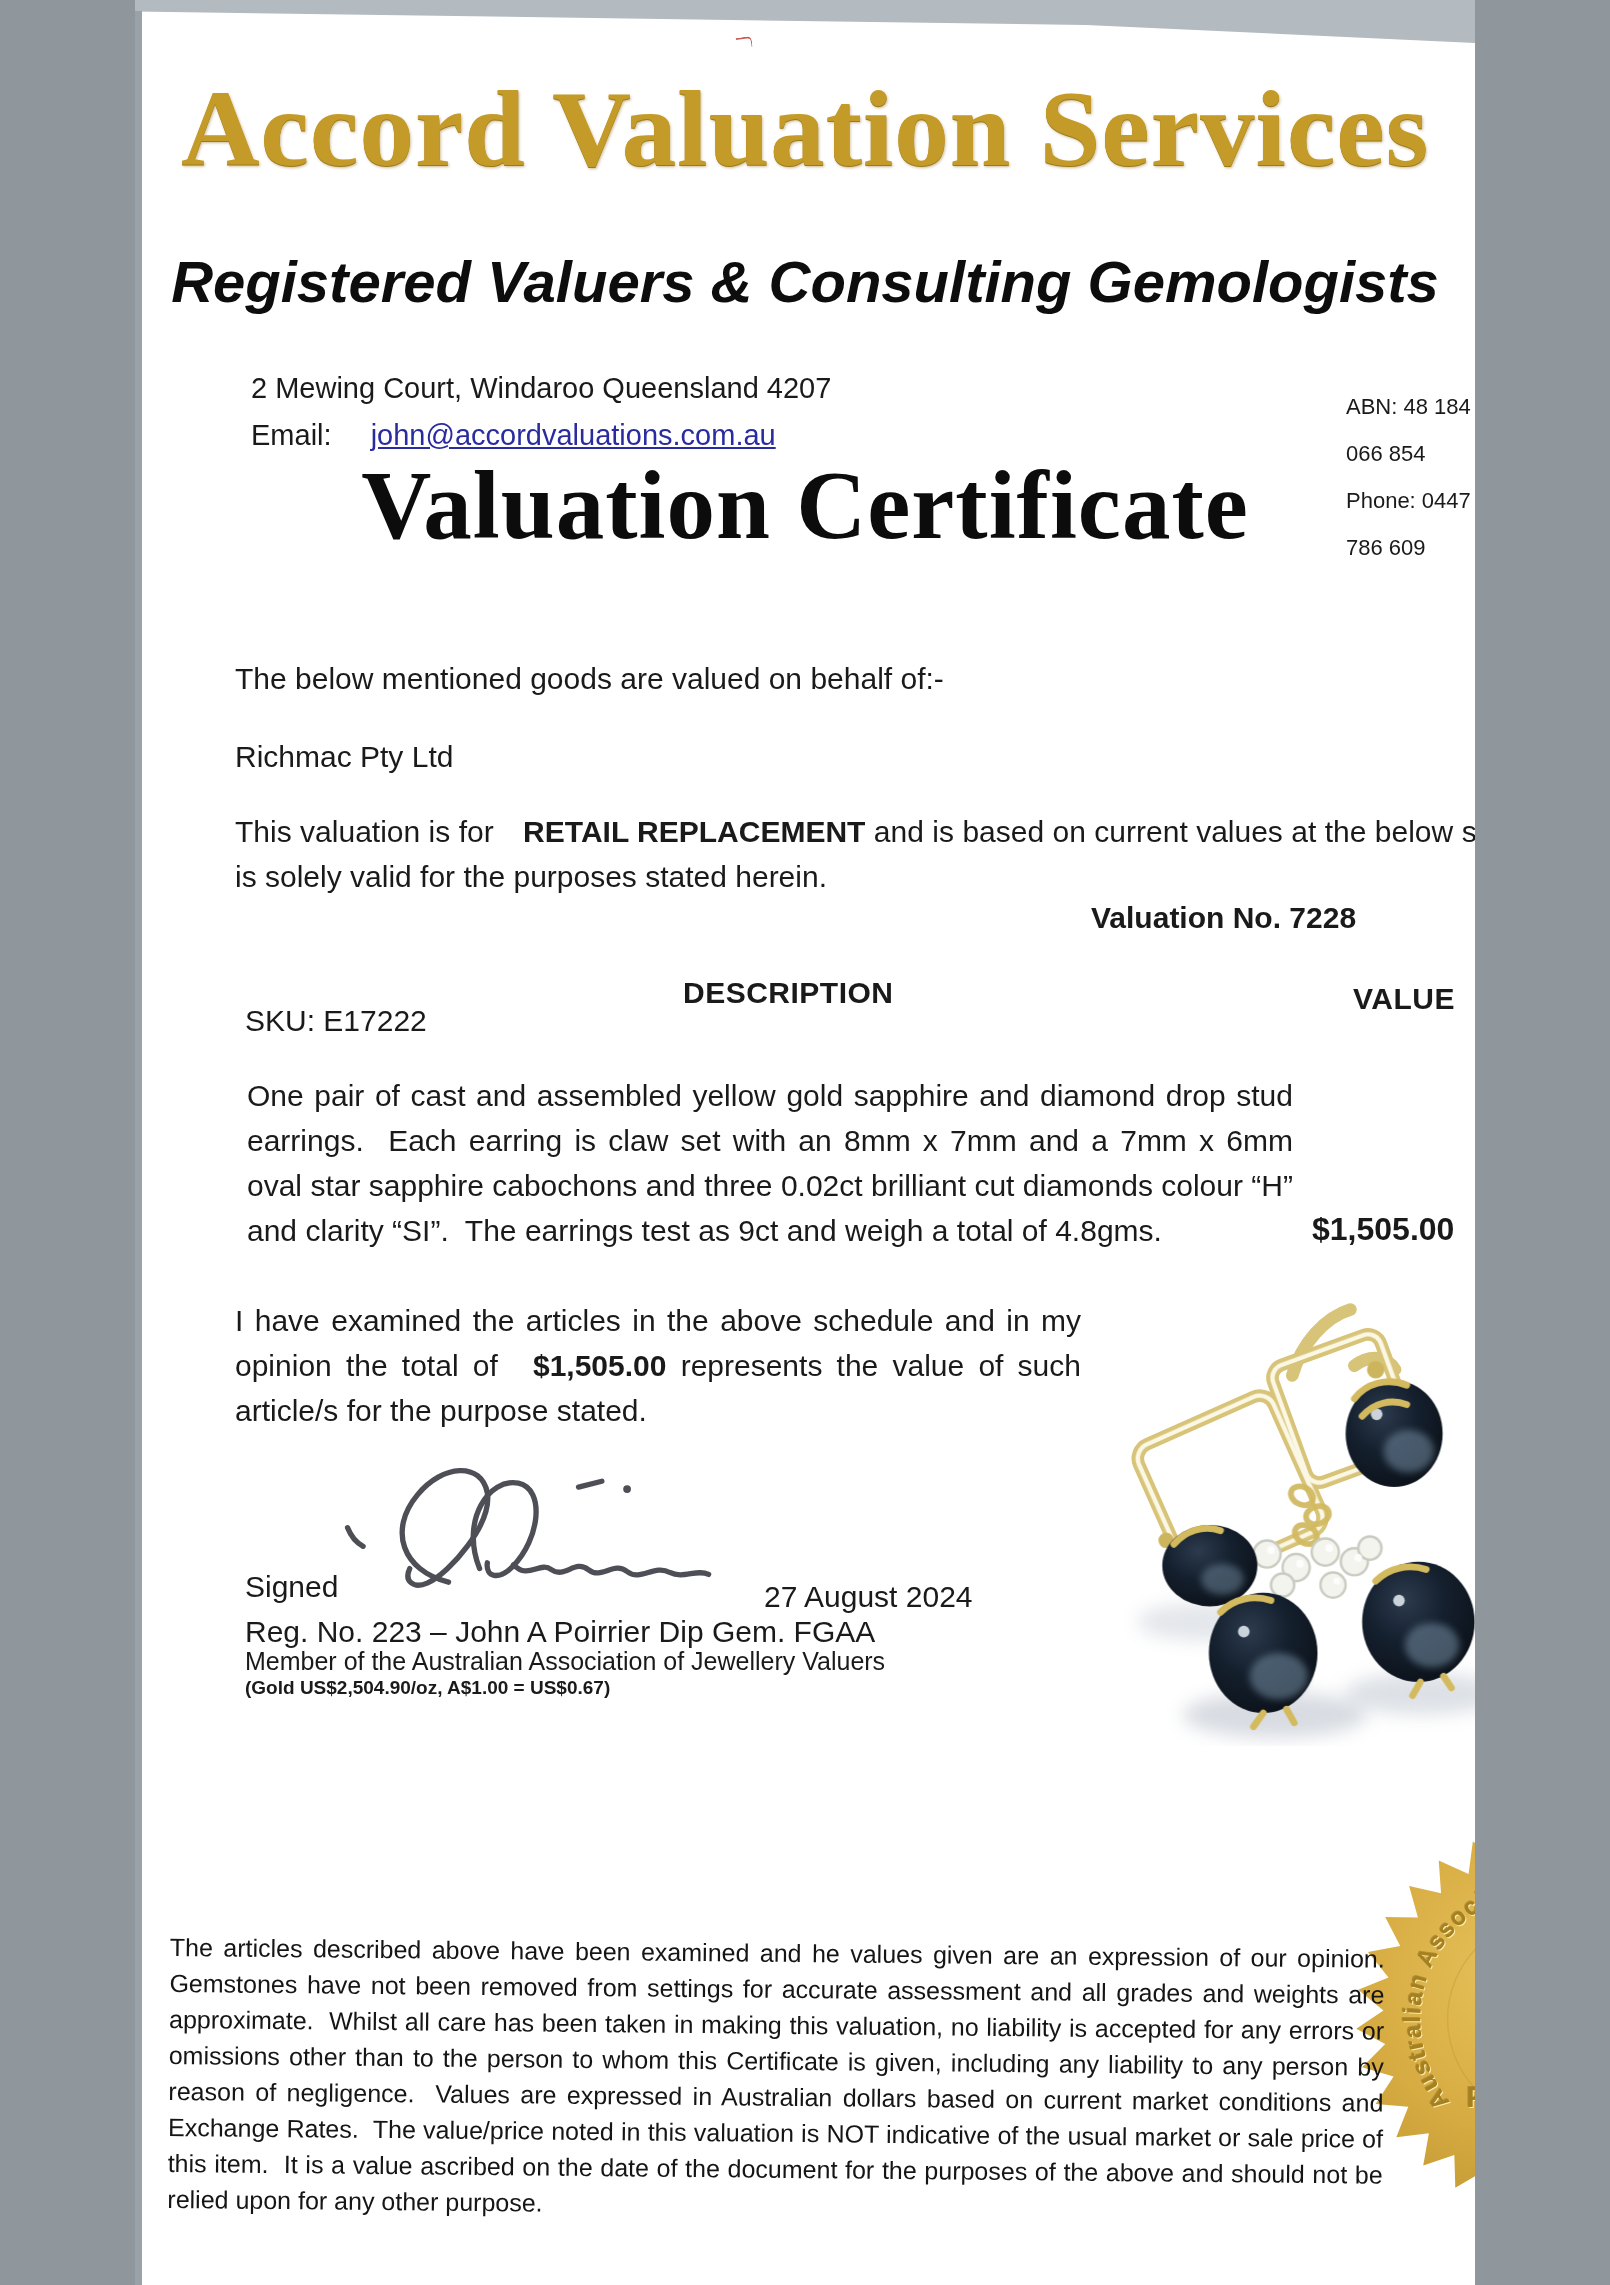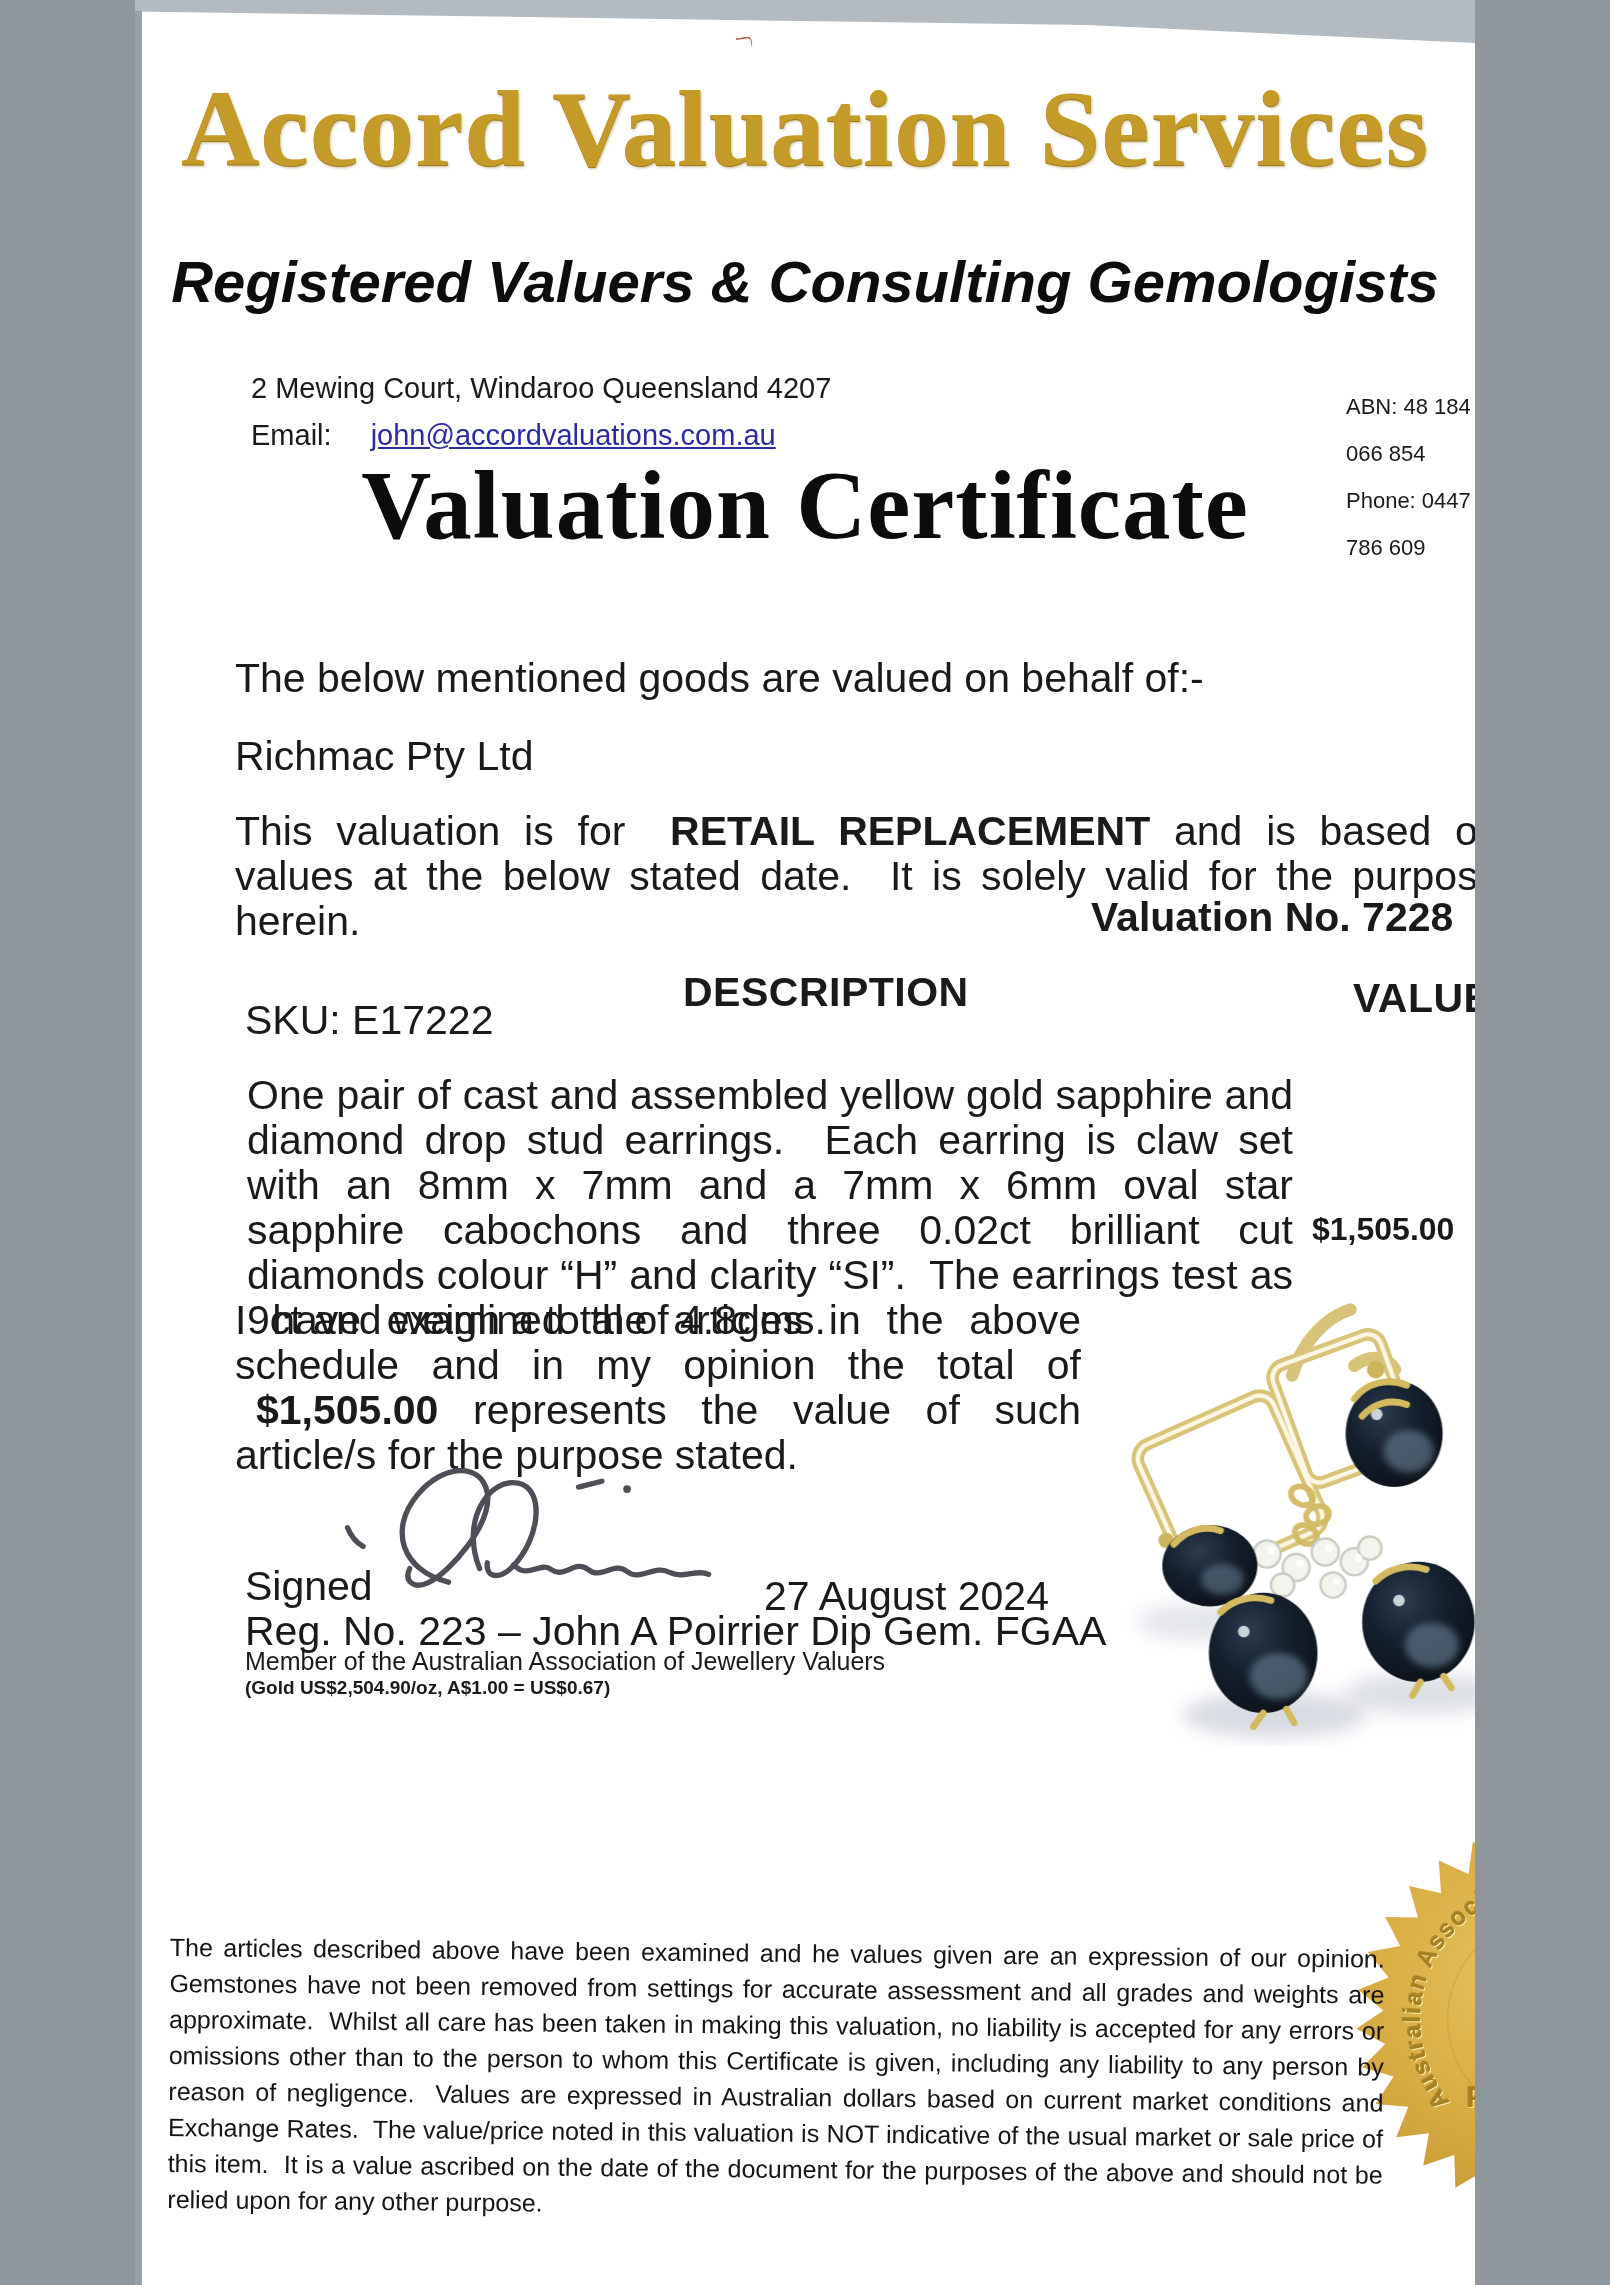--- a/index.html
+++ b/index.html
@@ -22,21 +22,21 @@
     text-shadow:0 1px 0 #9a7a1a,1px 1.9px 2.9px rgba(140,104,20,.45);}
   .subtitle{position:absolute;left:0;top:248px;width:100%;text-align:center;
     font-style:italic;font-weight:700;font-size:58px;color:#0d0d0d;}
   .addr-left{position:absolute;left:116px;top:365px;font-size:29px;line-height:47px;}
   .addr-right{position:absolute;left:1211px;top:371px;font-size:22px;line-height:47px;margin-top:12px;}
   .email-link{color:#2b2ba0;text-decoration:underline;margin-left:31px;}
   .cert-title{position:absolute;left:0;top:450px;width:100%;text-align:center;
     font-family:"Liberation Serif",serif;font-weight:700;font-size:97px;color:#0c0c0c;
     letter-spacing:1px;}
   
-  .bodytext{font-size:41px;line-height:45px;white-space:pre-wrap;}
+  .bodytext{font-size:30px;line-height:45px;white-space:pre-wrap;}
   .p-behalf{position:absolute;left:100px;top:656px;}
   .p-client{position:absolute;left:100px;top:734px;}
   .p-purpose{position:absolute;left:100px;top:809px;width:1417px;text-align:justify;}
   .val-no{position:absolute;left:956px;top:895px;font-weight:700;}
   .col-desc{position:absolute;left:548px;top:970px;font-weight:700;letter-spacing:0.5px;}
   .col-value{position:absolute;left:1218px;top:976px;font-weight:700;letter-spacing:0.5px;}
   .sku{position:absolute;left:110px;top:998px;}
   .p-desc{position:absolute;left:112px;top:1073px;width:1046px;text-align:justify;}
   .value-amt{position:absolute;left:1177px;top:1211px;font-weight:700;font-size:32px;}
   .p-attest{position:absolute;left:100px;top:1298px;width:846px;text-align:justify;}

